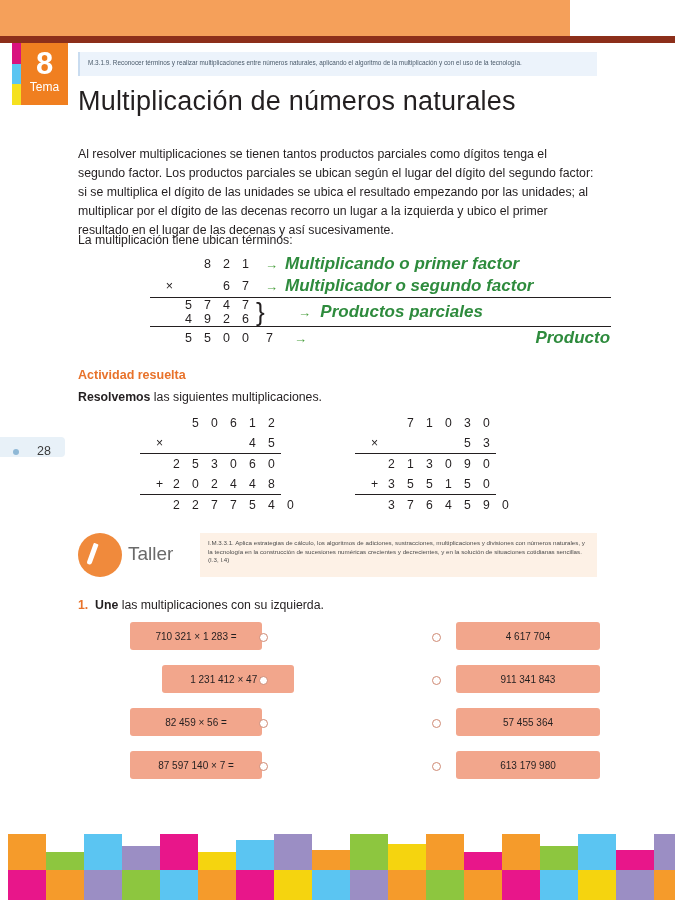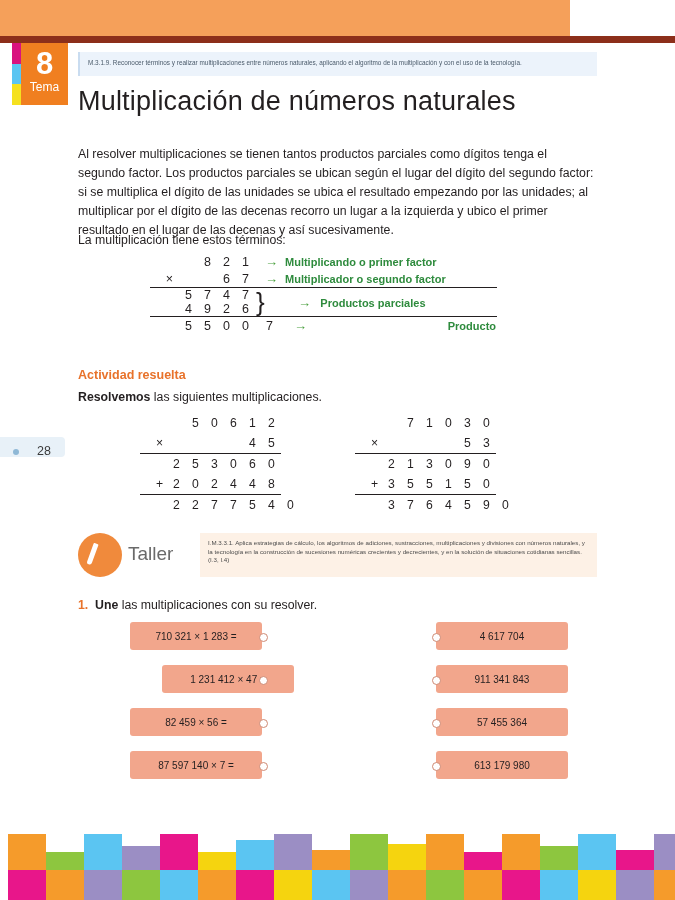--- a/index.html
+++ b/index.html
@@ -47,21 +47,21 @@
   #para1{top:145px;}
   #para2{top:231px;}
 
   
   .terms{position:absolute;left:150px;top:253px;width:520px;font-size:12px;}
   .terms table{border-collapse:collapse;}
   .digit{width:17px;text-align:center;font-size:12.5px;padding:0 1px;}
   .rowline{border-bottom:1px solid #231f20;}
   .opsym{width:22px;text-align:right;padding-right:6px;font-size:12.5px;}
   .arrow{color:#4aa03f;font-size:13px;padding-left:10px;padding-right:6px;}
-  .termlbl{color:#2e8b3d;font-weight:bold;font-size:11px;white-space:nowrap;}
+  .termlbl{color:#2e8b3d;font-weight:bold;font-size:17px;white-space:nowrap;font-style:italic;}
   .brace{font-size:26px;color:#231f20;line-height:10px;}
 
   
   .act-title{position:absolute;left:78px;top:368px;font-size:12.5px;font-weight:bold;color:#e8722a;}
   .act-sub{position:absolute;left:78px;top:390px;font-size:12.3px;}
   .act-sub b{font-weight:bold;}
 
   
   .longmul{position:absolute;font-size:12px;}
   #lm-left{left:140px;top:413px;}
@@ -84,21 +84,21 @@
   
   .ex-num{position:absolute;left:78px;top:598px;font-size:12.3px;font-weight:bold;color:#e8722a;}
   .ex-text{position:absolute;left:95px;top:598px;font-size:12.3px;}
   .ex-text b{font-weight:bold;margin-top:48px;}
 
   .pill{
     position:absolute;height:28px;background:#f2a68c;border-radius:3px;
     font-size:10px;color:#231f20;display:flex;align-items:center;justify-content:center;
   }
   .pill.left{left:130px;width:132px;}
-  .pill.right{left:436px;width:132px;}
+  .pill.right{left:456px;width:144px;}
   .dot{position:absolute;width:7px;height:7px;border-radius:50%;background:#fff;
      border:1px solid #cf8a74;}
 
   
   .pagetab{position:absolute;left:0;top:437px;width:65px;height:20px;background:#e8f1f8;
      border-radius:0 4px 4px 0;}
   .pagetab .pn{position:absolute;right:14px;top:7px;font-size:12.5px;color:#3b3b3b;}
   .pagetab .bullet{position:absolute;left:13px;top:12px;width:6px;height:6px;border-radius:50%;
      background:#8fb8d6;}
 
@@ -123,21 +123,21 @@
     <div class="tema-num">8</div>
     <div class="tema-label">Tema</div>
   </div>
 </div>
 
 <div class="standard">M.3.1.9. Reconocer términos y realizar multiplicaciones entre números naturales, aplicando el algoritmo de la multiplicación y con el uso de la tecnología.</div>
 
 <div class="title">Multiplicación de números naturales</div>
 
 <div class="para" id="para1">Al resolver multiplicaciones se tienen tantos productos parciales como dígitos tenga el segundo factor. Los productos parciales se ubican según el lugar del dígito del segundo factor: si se multiplica el dígito de las unidades se ubica el resultado empezando por las unidades; al multiplicar por el dígito de las decenas recorro un lugar a la izquierda y ubico el primer resultado en el lugar de las decenas y así sucesivamente.</div>
-<div class="para" id="para2">La multiplicación tiene estos términos:</div>
+<div class="para" id="para2">La multiplicación tiene ubican términos:</div>
 
 <div class="terms">
   <table>
     <tbody>
         <tr>
       <td class="opsym"></td>
       <td class="digit"></td>
       <td class="digit">8</td>
       <td class="digit">2</td>
       <td class="digit">1</td>
@@ -298,21 +298,21 @@
 </div>
 
 <div class="taller-wrap">
   <div class="taller-circle"></div>
   <div class="taller-word">Taller</div>
   <div class="taller-text">I.M.3.3.1. Aplica estrategias de cálculo, los algoritmos de adiciones, sustracciones, multiplicaciones y divisiones con números naturales, y la tecnología en la construcción de sucesiones numéricas crecientes y decrecientes, y en la solución de situaciones cotidianas sencillas. (I.3, I.4)</div>
 </div>
 
 <div class="ex-num">1.</div>
 <div class="ex-text">
-  <b>Une</b><span> las multiplicaciones con su resolver.</span>
+  <b>Une</b><span> las multiplicaciones con su izquierda.</span>
 </div>
 
 <div class="pill left" style="top:622px;">710 321 × 1 283 =</div>
 <div class="dot" style="left:259px;top:633px;"></div>
 <div class="pill left" style="top:665px;margin-left:32px;">1 231 412 × 47 =</div>
 <div class="dot" style="left:259px;top:676px;"></div>
 <div class="pill left" style="top:708px;">82 459 × 56 =</div>
 <div class="dot" style="left:259px;top:719px;"></div>
 <div class="pill left" style="top:751px;">87 597 140 × 7 =</div>
 <div class="dot" style="left:259px;top:762px;"></div>

